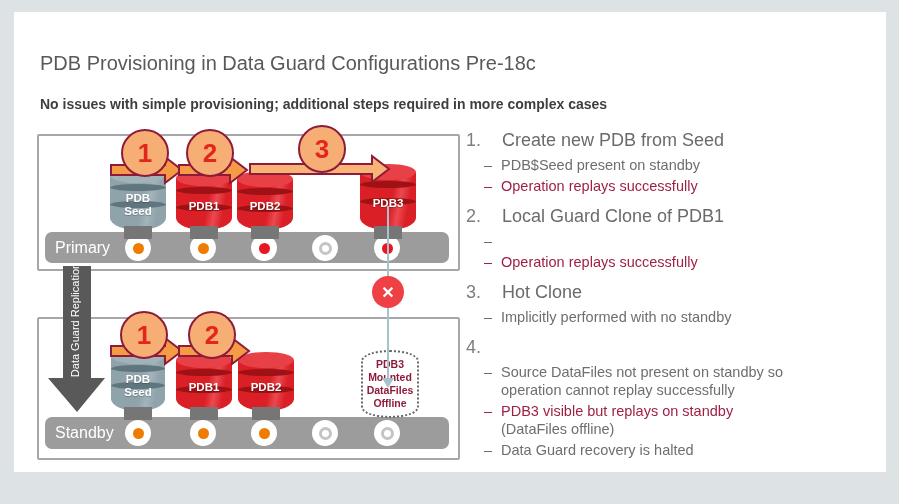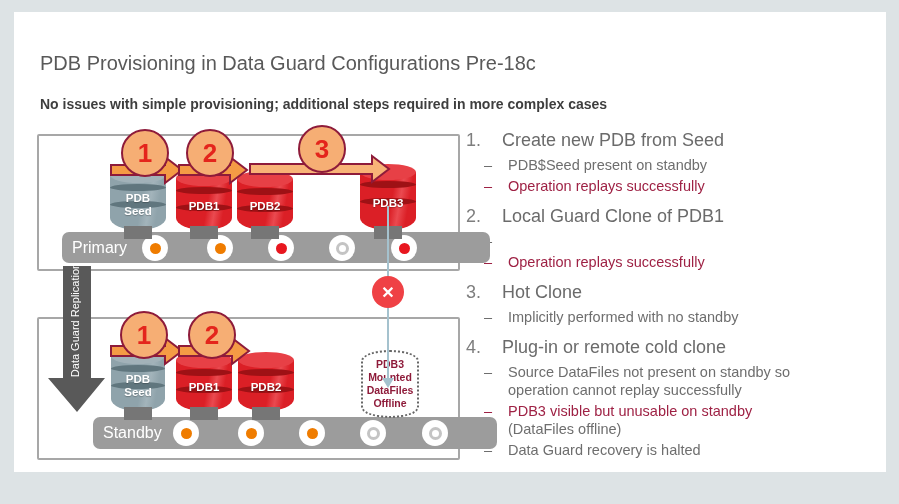--- a/index.html
+++ b/index.html
@@ -12,22 +12,22 @@
 
   
   .title{position:absolute;left:26px;top:40px;font-size:20px;color:var(--titleGray,#595959);white-space:nowrap;}
   .subtitle{position:absolute;left:26px;top:84px;font-size:14px;font-weight:bold;color:var(--subtitleGray,#3e3e3e);white-space:nowrap;}
 
   
   .dbbox{position:absolute;border:2px solid var(--boxBorder,#a7a7a7);background:#fff;border-radius:2px;z-index:1;}
   .box-primary{left:23px;top:122px;width:419px;height:133px;}
   .box-standby{left:23px;top:305px;width:419px;height:139px;}
   .bar{position:absolute;width:404px;height:31px;background:var(--barGray,#9c9c9c);border-radius:7px;z-index:2;}
-  .bar-primary{left:48px;top:220px;padding-left:24px;}
-  .bar-standby{left:31px;top:405px;height:32px;margin-left:48px;}
+  .bar-primary{left:31px;top:220px;}
+  .bar-standby{left:31px;top:405px;height:32px;}
   .bar-label{position:absolute;left:10px;top:0;bottom:0;display:flex;align-items:center;color:#fff;font-size:16px;}
   .dot{position:absolute;top:3px;width:26px;height:26px;border-radius:50%;background:#fff;display:flex;align-items:center;justify-content:center;z-index:4;}
   .dot .pip{width:11px;height:11px;border-radius:50%;}
   .dot[data-state="orange"] .pip{background:var(--dotOrange,#ef7c00);}
   .dot[data-state="red"] .pip{background:var(--dotRed,#e8171f);}
   .dot[data-state="empty"] .pip{background:#fff;border:3px solid #c4c4c4;width:7px;height:7px;}
 
   
   .cyl{position:absolute;z-index:3;}
   .cyl .top{position:absolute;left:0;top:0;width:100%;height:16px;border-radius:50%;z-index:2;}
@@ -66,21 +66,21 @@
 
   svg.overlay{position:absolute;left:0;top:0;z-index:5;pointer-events:none;}
 
   
   .steps{position:absolute;left:452px;top:116px;width:412px;}
   .step{margin-bottom:9px;}
   .step-head{display:flex;font-size:18px;color:#6b6b6b;line-height:24px;margin-bottom:4px;}
   .step-num{width:36px;flex:none;color:#7e7e7e;}
   .sub{display:flex;margin-left:18px;font-size:14.5px;line-height:18px;margin-bottom:3px;color:var(--listGray,#6e6e6e);}
   .sub .dash{width:17px;flex:none;}
-  .sub-lines{max-width:345px;margin-left:7px;}
+  .sub-lines{max-width:345px;}
   [data-tone="red"]{color:var(--redText,#9e2144);}
   [data-tone="gray"]{color:var(--listGray,#6e6e6e);}
 </style>
 </head>
 <body>
 
 <div class="slide">
 
   <div class="title">PDB Provisioning in Data Guard Configurations Pre-18c</div>
   <div class="subtitle">No issues with simple provisioning; additional steps required in more complex cases</div>
@@ -270,32 +270,31 @@
         <span class="dash" data-tone="gray">–</span>
         <div class="sub-lines">
             <div data-tone="gray">Implicitly performed with no standby</div>
           </div>
       </div>
     </div>
 
     <div class="step">
       <div class="step-head">
         <span class="step-num">4.</span>
-        <span>Plug-in or remote cold clone</span>
       </div>
       <div class="sub">
         <span class="dash" data-tone="gray">–</span>
         <div class="sub-lines">
             <div data-tone="gray">Source DataFiles not present on standby so operation cannot replay successfully</div>
           </div>
       </div>
       <div class="sub">
         <span class="dash" data-tone="red">–</span>
         <div class="sub-lines">
-          <div data-tone="red">PDB3 visible but unusable on standby</div>
+          <div data-tone="red">PDB3 visible but replays on standby</div>
           <div data-tone="gray">(DataFiles offline)</div>
         </div>
       </div>
       <div class="sub">
         <span class="dash" data-tone="gray">–</span>
         <div class="sub-lines">
             <div data-tone="gray">Data Guard recovery is halted</div>
           </div>
       </div>
     </div>

